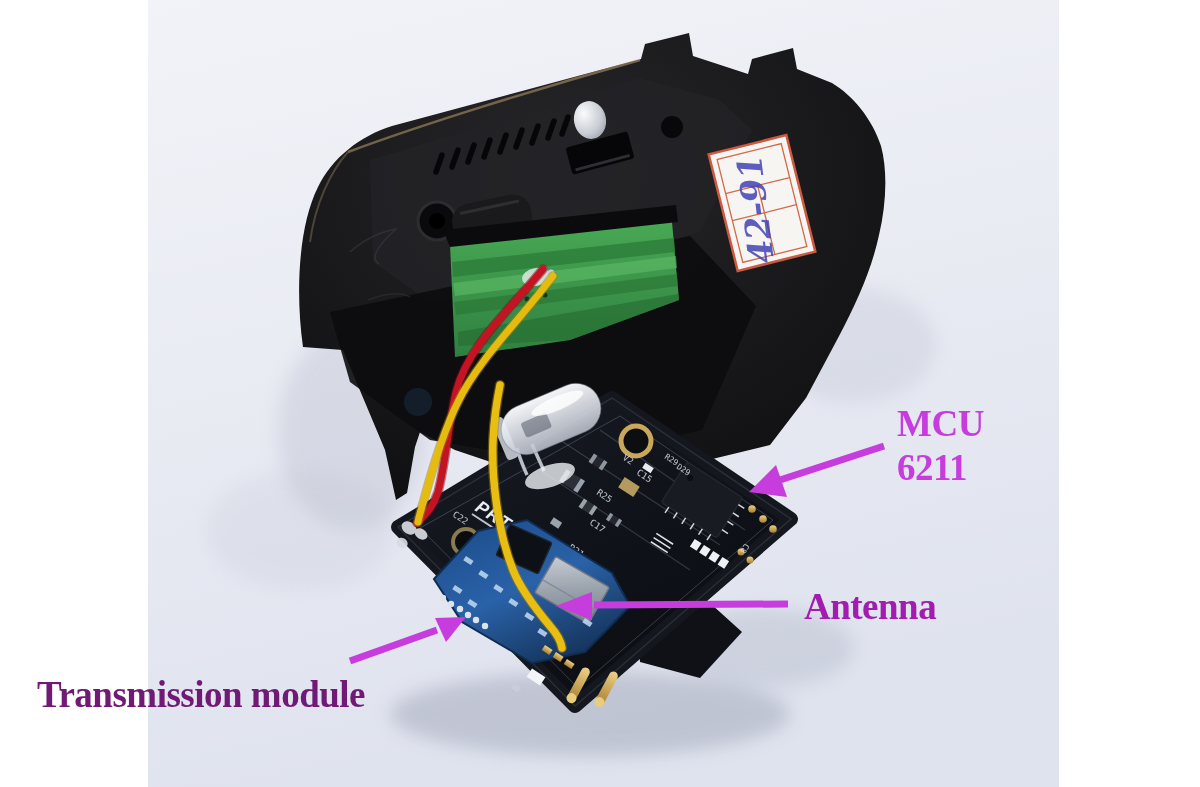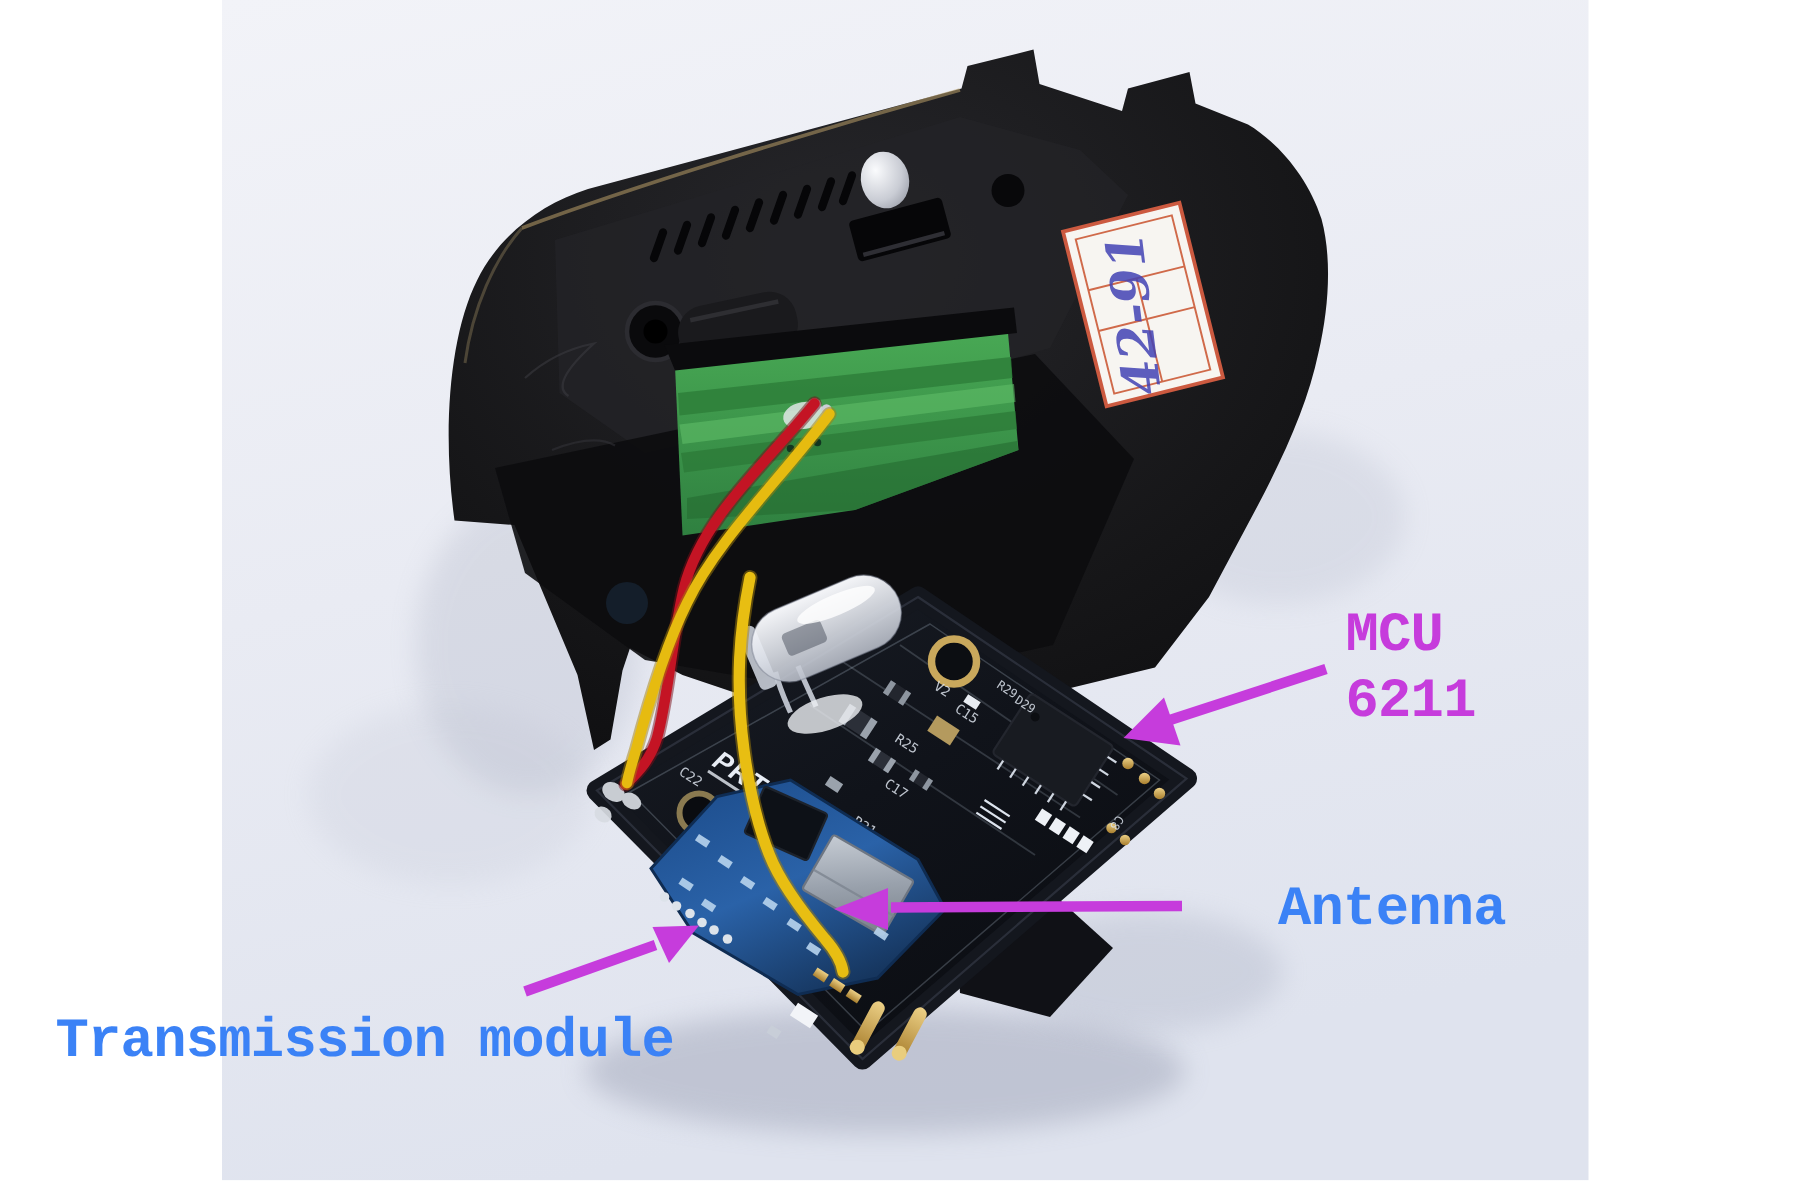--- a/index.html
+++ b/index.html
@@ -1,21 +1,21 @@
 <!DOCTYPE html>
 <html><head>
 <meta charset="utf-8">
 <style>
   html,body{margin:0;padding:0;background:#ffffff;}
   #canvas{position:relative;width:1200px;height:787px;background:#ffffff;overflow:hidden;
           font-family:"Liberation Sans",sans-serif;}
   #scene{position:absolute;left:0;top:0;}
   .anno{position:absolute;font-weight:700;font-size:37px;line-height:44px;
         letter-spacing:-0.5px;color:#c63cdc;white-space:nowrap;
-        font-family:Liberation Mono, monospace;}
+        font-family:Liberation Serif, serif;}
   .silk{font-family:"DejaVu Sans Mono",monospace;fill:#dde4ee;opacity:.85;}
   .brand{font-family:"Liberation Sans",sans-serif;font-weight:700;font-style:italic;
          fill:#e8edf5;letter-spacing:1px;}
   .hand{font-family:"DejaVu Serif",serif;font-weight:700;font-style:italic;fill:#4343b4;opacity:.85;}
 </style>
 </head>
 <body>
 
 <div id="canvas">
 
@@ -351,16 +351,16 @@
   <g>
     <line class="annoStroke" x1="350" y1="661" x2="437" y2="630" stroke-width="7" stroke="#c63cdc"></line>
     <polygon class="annoFill" points="466,617 446,642 435,618" fill="#c63cdc"></polygon>
   </g>
 </svg>
 
 <div class="anno" id="mcu-label" style="left: 897px; top: 402px; color: rgb(198, 60, 220);">
   <div>MCU</div>
   <div>6211</div>
 </div>
-<div class="anno" id="antenna-label" style="left: 852px; top: 585px; color: #3b82f6;">Antenna</div>
-<div class="anno" id="transmission-label" style="left: 37px; top: 673px; color: #3b82f6;">Transmission module</div>
+<div class="anno" id="antenna-label" style="left: 804px; top: 585px; color: #a21caf;">Antenna</div>
+<div class="anno" id="transmission-label" style="left: 37px; top: 673px; color: #701a75;">Transmission module</div>
 
 </div>
 
 </body></html>

